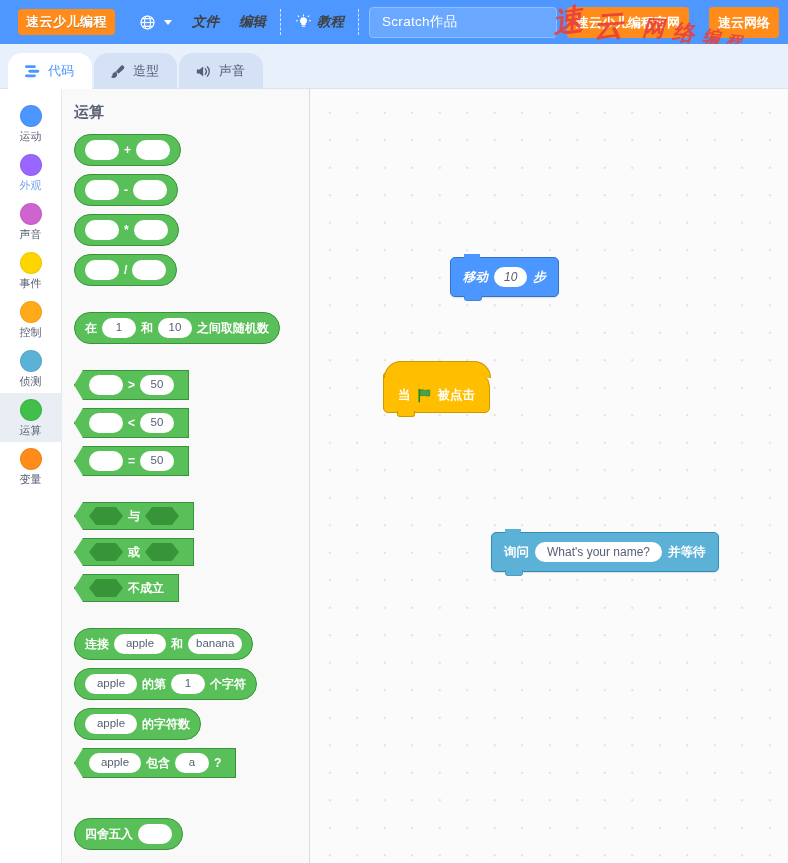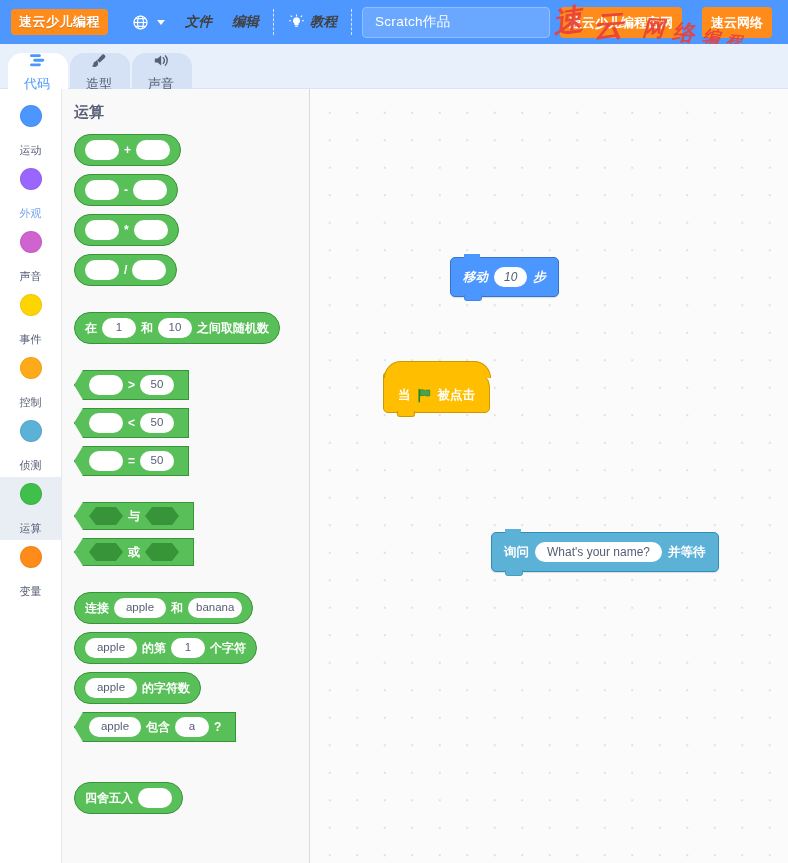--- a/index.html
+++ b/index.html
@@ -10,21 +10,21 @@
     -webkit-font-smoothing:antialiased;
   }
 
   
   #menubar{
     height:44px; background:#4d97ff; display:flex; align-items:center;
     padding:0 6px; gap:0; position:relative; overflow:hidden;
   }
   .logo{
     background:#ff8c1a; color:#fff; font-weight:bold; font-size:13px;
-    padding:4px 8px; border-radius:4px; margin-right:14px; margin-left:5px;
+    padding:4px 8px; border-radius:4px; margin-right:14px; margin-left:12px;
     letter-spacing:.5px; white-space:nowrap;
     text-shadow:0 1px 1px rgba(0,0,0,.18);
   }
   .mb-item{
     display:flex; align-items:center; gap:5px; color:#404040; font-size:13.5px;
     font-weight:bold; padding:0 10px; height:100%; cursor:pointer; white-space:nowrap;font-style:italic;
   }
   .divider{
     width:0; border-left:1px dashed rgba(255,255,255,.75);
     height:26px; margin:0 4px;
@@ -53,36 +53,36 @@
 
   
   #tabbar{
     height:45px; background:#e8f0fc; display:flex; align-items:flex-end;
     padding-left:8px; gap:2px; border-bottom:1px solid #d9e3f2;
   }
   .tab{
     display:flex; align-items:center; gap:7px;
     height:36px; padding:0 18px 0 16px;
     border-radius:14px 14px 0 0; background:#d5e2f5; color:#575e75;
-    font-size:13px; cursor:pointer; white-space:nowrap; position:relative; top:1px;flex-direction:column;
+    font-size:13px; cursor:pointer; white-space:nowrap; position:relative; top:1px;
   }
   .tab.active{ background:#fff; color:#4c97ff; font-weight:normal; }
   .tab svg{ flex:none; }
 
   
   #main{ display:flex; height:774px; background:#fff; }
 
   
   #cats{
     width:62px; flex:none; background:#fff; border-right:1px solid #e6e9ef;
     padding-top:10px; overflow:hidden;
   }
   .cat{
     display:flex; flex-direction:column; align-items:center; justify-content:flex-start;
-    padding:6px 0 5px; cursor:pointer; gap:16px;
+    padding:6px 0 5px; cursor:pointer; gap:2px;
   }
   .cat.sel{ background:#e9eef4; }
   .cat .dot{ width:22px;height:22px;border-radius:50%; border:1px solid rgba(0,0,0,.06); }
   .cat .lbl{ font-size:11px; color:#575e75; line-height:14px; }
   .cat.hl .lbl{ color:#7aa7ee; }
 
   
   #palette{
     width:248px; flex:none; background:#f9f9f9; border-right:1px solid #d8dadd;
     padding:14px 0 0 12px; overflow:hidden; position:relative;
@@ -349,20 +349,24 @@
     <div class="blk bool">
       <span class="boolslot"></span>
       <span>与</span>
       <span class="boolslot"></span>
     </div><br>
     <div class="blk bool">
       <span class="boolslot"></span>
       <span>或</span>
       <span class="boolslot"></span>
     </div><br>
+    <div class="blk bool">
+      <span class="boolslot"></span>
+      <span>不成立</span>
+    </div>
 
     <div class="sp2"></div>
 
     
     <div class="blk op round">
       <span>连接</span>
       <span class="inp wide">apple</span>
       <span>和</span>
       <span class="inp wide">banana</span>
     </div><br>

